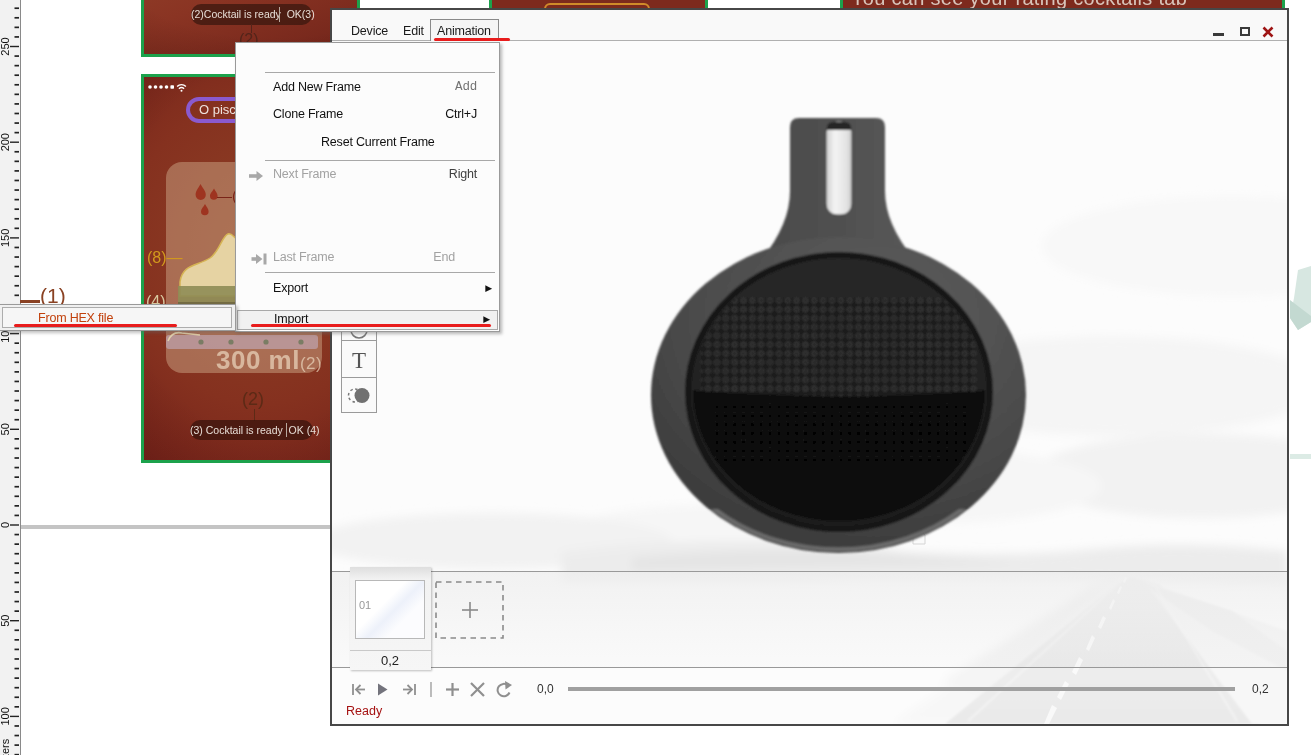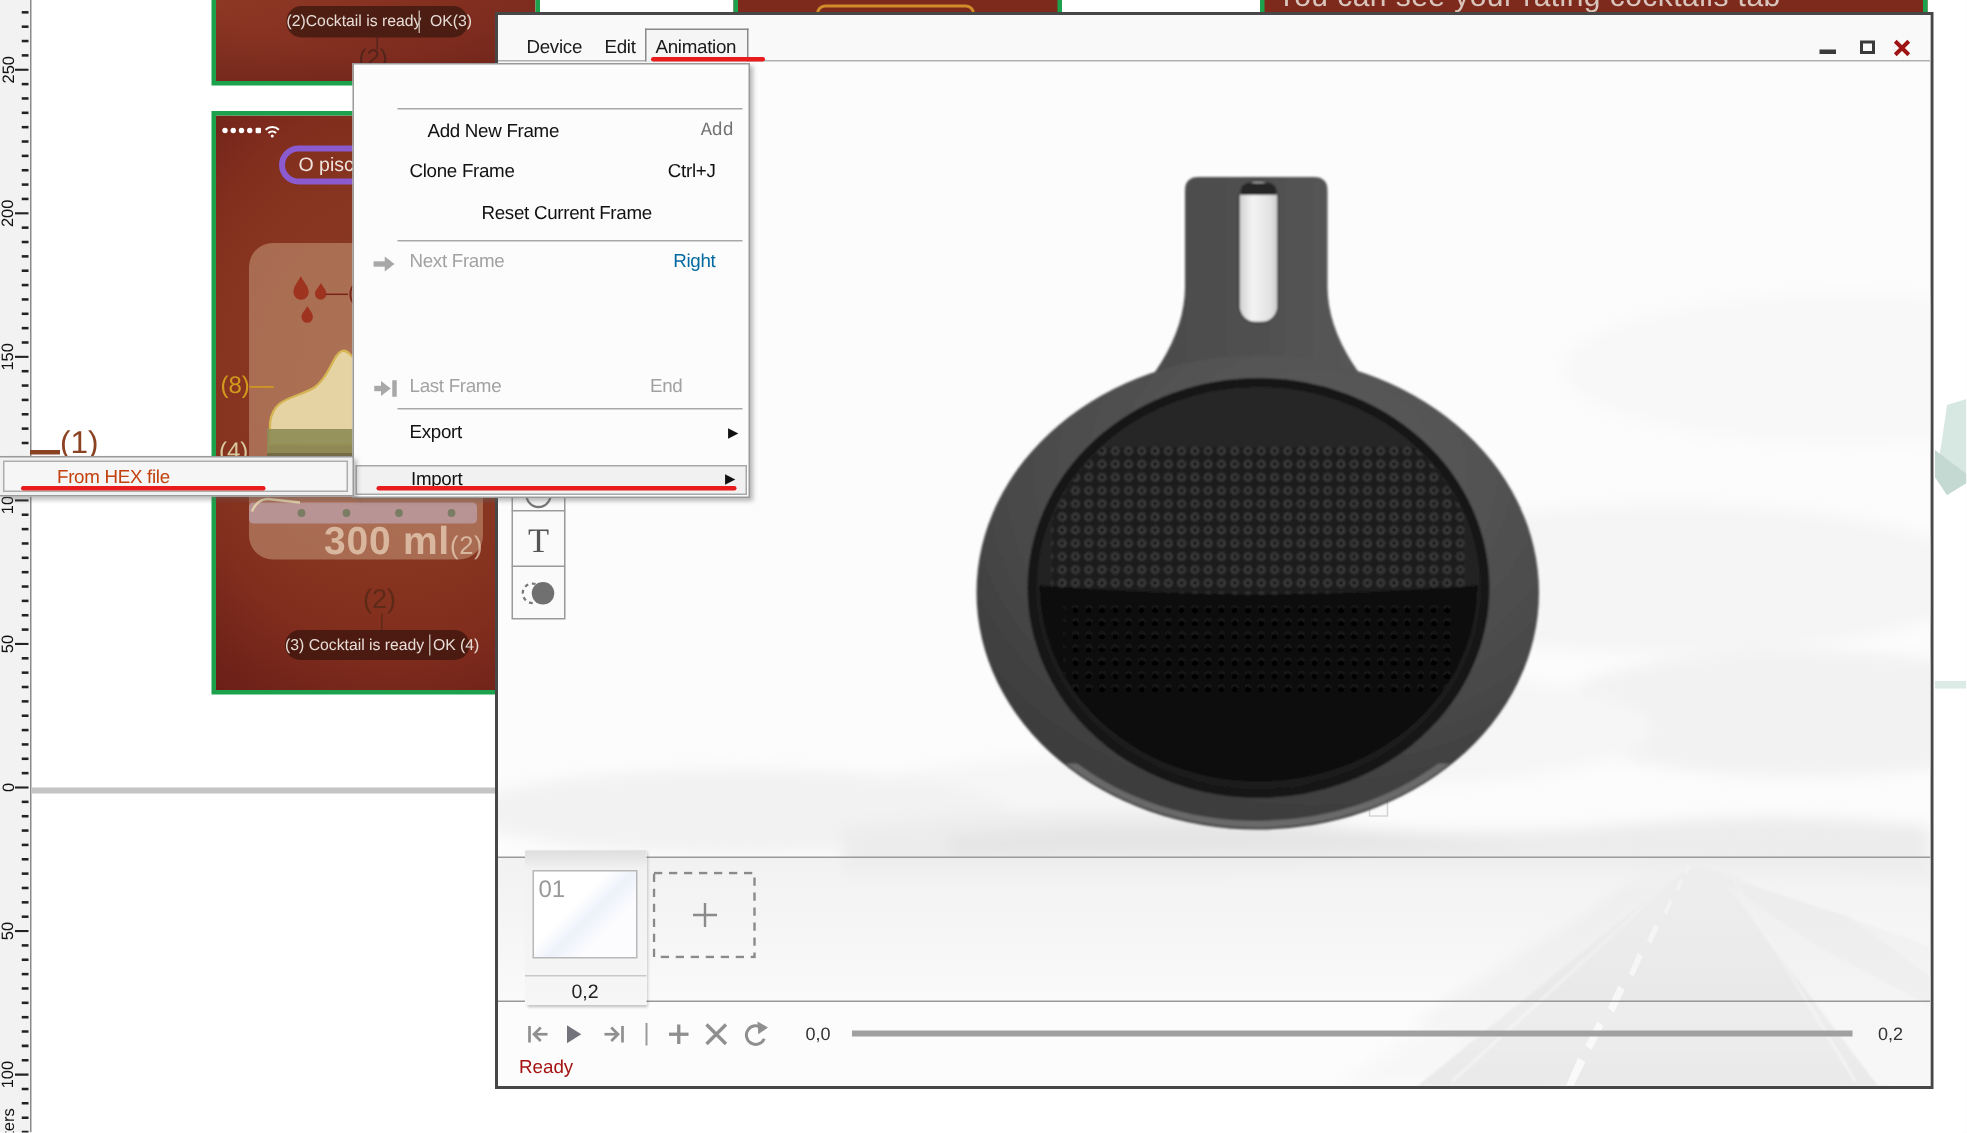--- a/index.html
+++ b/index.html
@@ -299,21 +299,21 @@
     <text x="18" y="66" text-anchor="middle" font-family="Liberation Serif" font-size="23" fill="#555">T</text>
     <circle cx="14" cy="93.5" r="6.5" fill="none" stroke="#777" stroke-width="1.5" stroke-dasharray="2.5 2.5"></circle>
     <circle cx="21" cy="93.5" r="7.5" fill="#707070"></circle>
   </svg>
 
   <div class="abs" style="left:0;top:561px;width:955px;height:97px;background:linear-gradient(180deg,rgba(238,238,238,0.75),rgba(248,248,248,0.55));border-top:1px solid #999;border-bottom:1px solid #999;box-sizing:border-box;"></div>
   <div class="abs" style="left:0;top:658px;width:955px;height:56px;background:rgba(252,252,252,0.62);"></div>
 
   <div class="abs" style="left:17.5px;top:557px;width:81px;height:103px;background:linear-gradient(180deg,#dedede 0%,#f2f2f2 12%,#f6f6f6 100%);box-shadow:1px 1px 2px rgba(0,0,0,0.25);">
     <div class="abs" style="left:5.5px;top:13px;width:70px;height:59px;background:linear-gradient(135deg,#ffffff 40%,#edf1fa 54%,#fcfcfe 70%);border:1px solid #b8b8b8;box-sizing:border-box;">
-      <div class="abs" style="left:3px;top:4px;color:#999;font-size:16px;">01</div>
+      <div class="abs" style="left:3px;top:18px;color:#999;font-size:11px;">01</div>
     </div>
     <div class="abs" style="left:0;top:83px;width:81px;height:1px;background:#c9c9c9;"></div>
     <div class="abs" style="left:0;top:86px;width:81px;text-align:center;color:#222;font-size:13px;">0,2</div>
   </div>
 
   <svg class="abs" style="left:103px;top:571px;" width="69" height="58">
     <rect x="1" y="1" width="67" height="56" fill="none" stroke="#8a8a8a" stroke-width="1.6" stroke-dasharray="5.5 4.5"></rect>
     <line x1="27" y1="29" x2="43" y2="29" stroke="#8a8a8a" stroke-width="1.6"></line>
     <line x1="35" y1="21" x2="35" y2="37" stroke="#8a8a8a" stroke-width="1.6"></line>
   </svg>
@@ -343,43 +343,43 @@
     <path d="M159,1 L166,5 L159.5,9.5 z" fill="#8f8f8f"></path>
   </svg>
   <div class="abs" style="left:205px;top:672px;font-size:12px;color:#333;">0,0</div>
   <div class="abs" style="left:236px;top:677px;width:667px;height:4px;background:#a0a0a0;"></div>
   <div class="abs" style="left:920px;top:672px;font-size:12px;color:#333;">0,2</div>
   <div class="abs" style="left:14px;top:694px;font-size:12.5px;color:#a51212;">Ready</div>
 </div>
 
 <div class="abs" id="menu" style="left:235px;top:42px;width:265px;height:290px;background:#fcfcfc;border:1px solid #9a9a9a;box-sizing:border-box;box-shadow:2px 2px 3px rgba(100,100,100,0.45);font-size:12.5px;letter-spacing:-0.2px;color:#111;">
     <div class="abs" style="left: 29px; top: 29px; width: 230px; height: 1px; background: rgb(168, 168, 168);"></div>
-    <div class="abs" style="left: 12px; top: 36px; width: 263px; height: 20px; text-align: right;">
+    <div class="abs" style="left: 0px; top: 36px; width: 263px; height: 20px; text-align: right;">
       <span class="abs" style="left:37px;top:1px;color:#111;">Add New Frame</span>
       <span class="abs" style="right:22px;top:1px;color:#737373;font-family:Liberation Mono, monospace;">Add</span>
     </div>
     <div class="abs" style="left: 0px; top: 63px; width: 263px; height: 20px;">
       <span class="abs" style="left:37px;top:1px;color:#111;">Clone Frame</span>
       <span class="abs" style="right:22px;top:1px;color:#111;">Ctrl+J</span>
     </div>
     <div class="abs" style="left: 0px; top: 91px; width: 263px; height: 20px; margin-left: 48px;">
       <span class="abs" style="left:37px;top:1px;color:#111;">Reset Current Frame</span>
     </div>
     <div class="abs" style="left: 29px; top: 116.5px; width: 230px; height: 1px; background: rgb(168, 168, 168);"></div>
     <div class="abs" style="left: 0px; top: 123px; width: 263px; height: 20px;">
       <span class="abs" style="left:11px;top:2px;width:22px;height:16px;"><svg width="20" height="16">
           <g transform="translate(0,1)">
             <rect x="2" y="5.2" width="8" height="3.6" fill="#a8a8a8"></rect>
             <path d="M9.5,2 L16,7 L9.5,12 z" fill="#a8a8a8"></path>
           </g>
         </svg></span>
       <span class="abs" style="left:37px;top:1px;color:#a2a2a2;">Next Frame</span>
-      <span class="abs" style="right:22px;top:1px;color:#0369a1;">Right</span>
-    </div>
-    <div class="abs" style="left: 0px; top: 206px; width: 241px; height: 20px;">
+      <span class="abs" style="right:22px;top:1px;color:#404040;">Right</span>
+    </div>
+    <div class="abs" style="left: 0px; top: 206px; width: 241px; height: 20px; text-align: right;">
       <span class="abs" style="left:11px;top:2px;width:22px;height:16px;"><svg width="20" height="16">
           <g transform="translate(0,1)">
             <rect x="2.5" y="5.2" width="6.5" height="3.6" fill="#a8a8a8"></rect>
             <path d="M7,2 L13.5,7 L7,12 z" fill="#a8a8a8"></path>
             <rect x="14.5" y="1.5" width="3" height="11" fill="#a8a8a8"></rect>
           </g>
         </svg></span>
       <span class="abs" style="left:37px;top:1px;color:#a2a2a2;">Last Frame</span>
       <span class="abs" style="right:22px;top:1px;color:#a2a2a2;">End</span>
     </div>

